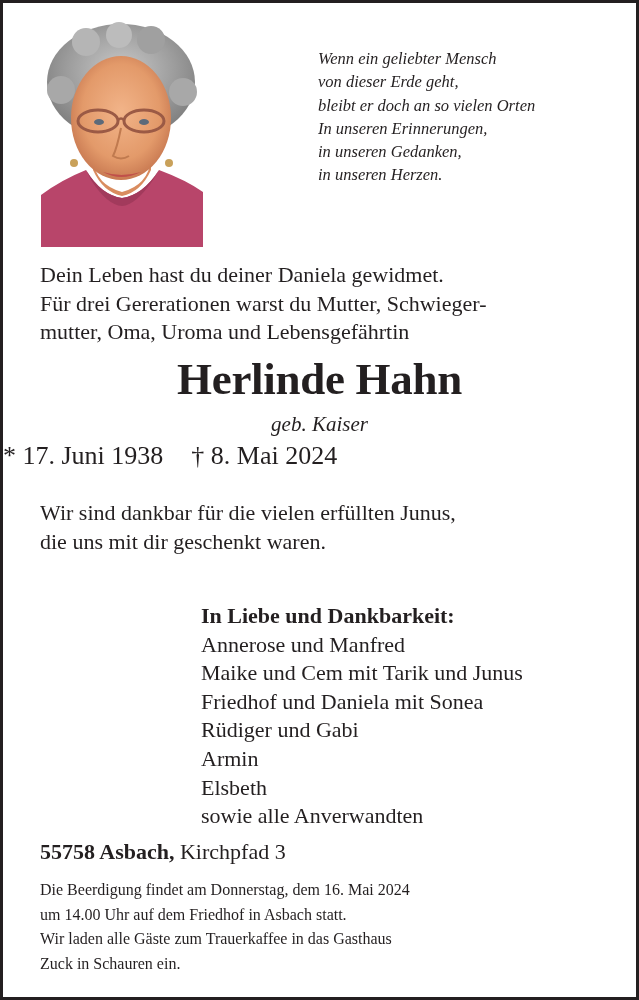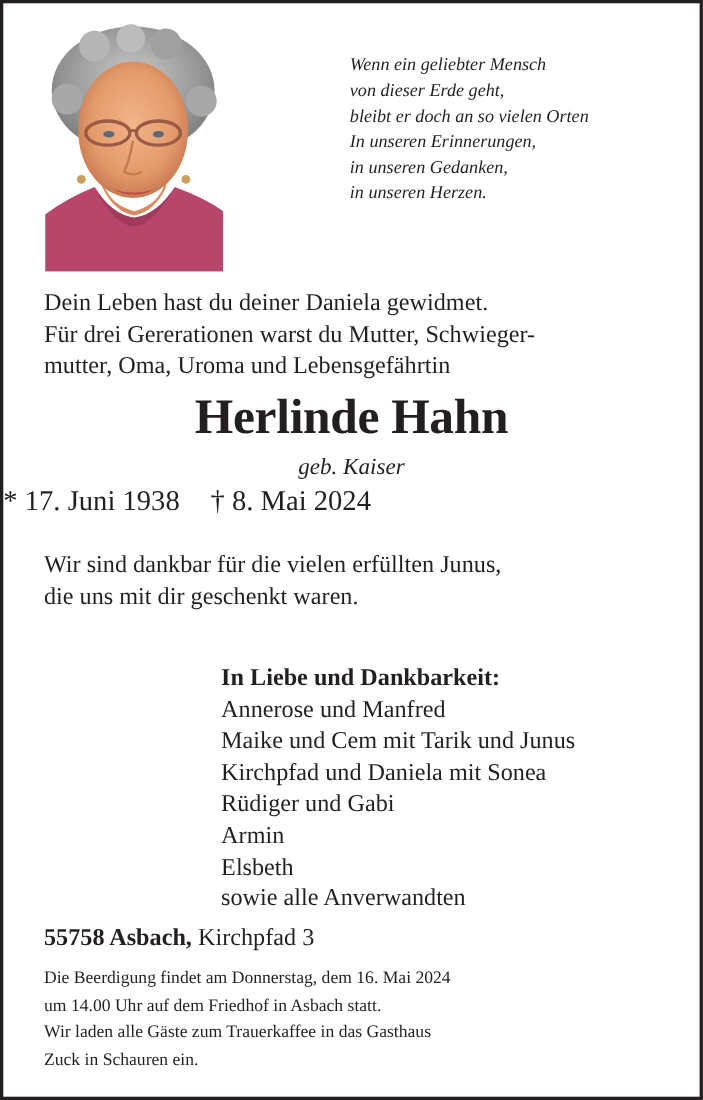--- a/index.html
+++ b/index.html
@@ -141,21 +141,21 @@
 
   <div class="thanks">
     <div>Wir sind dankbar für die vielen erfüllten Junus,</div>
     <div>die uns mit dir geschenkt waren.</div>
   </div>
 
   <div class="mourners">
     <div class="head">In Liebe und Dankbarkeit:</div>
     <div>Annerose und Manfred</div>
     <div>Maike und Cem mit Tarik und Junus</div>
-    <div>Kirchpfad und Daniela mit Sonea</div>
+    <div>Friedhof und Daniela mit Sonea</div>
     <div>Rüdiger und Gabi</div>
     <div>Armin</div>
     <div>Elsbeth</div>
     <div>sowie alle Anverwandten</div>
   </div>
 
   <div class="address">
     <b>55758 Asbach,</b> <span>Kirchpfad 3</span>
   </div>
 

